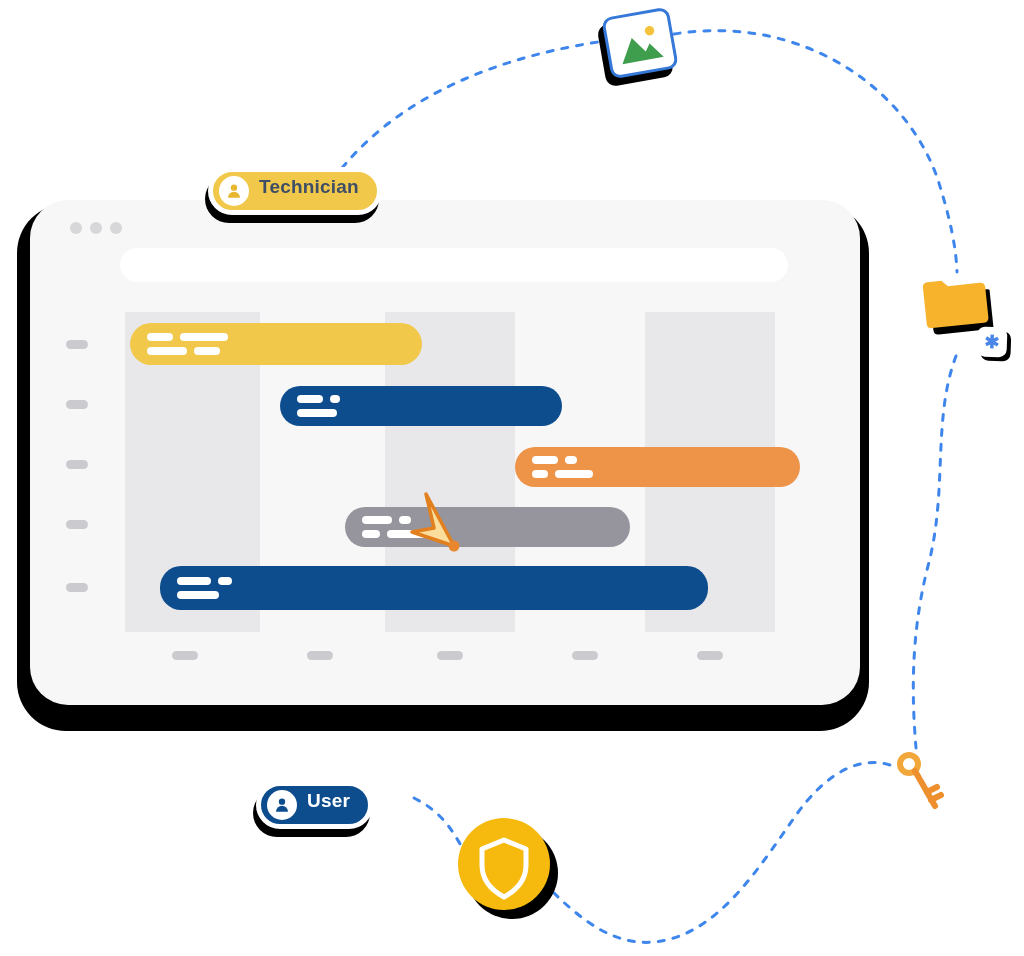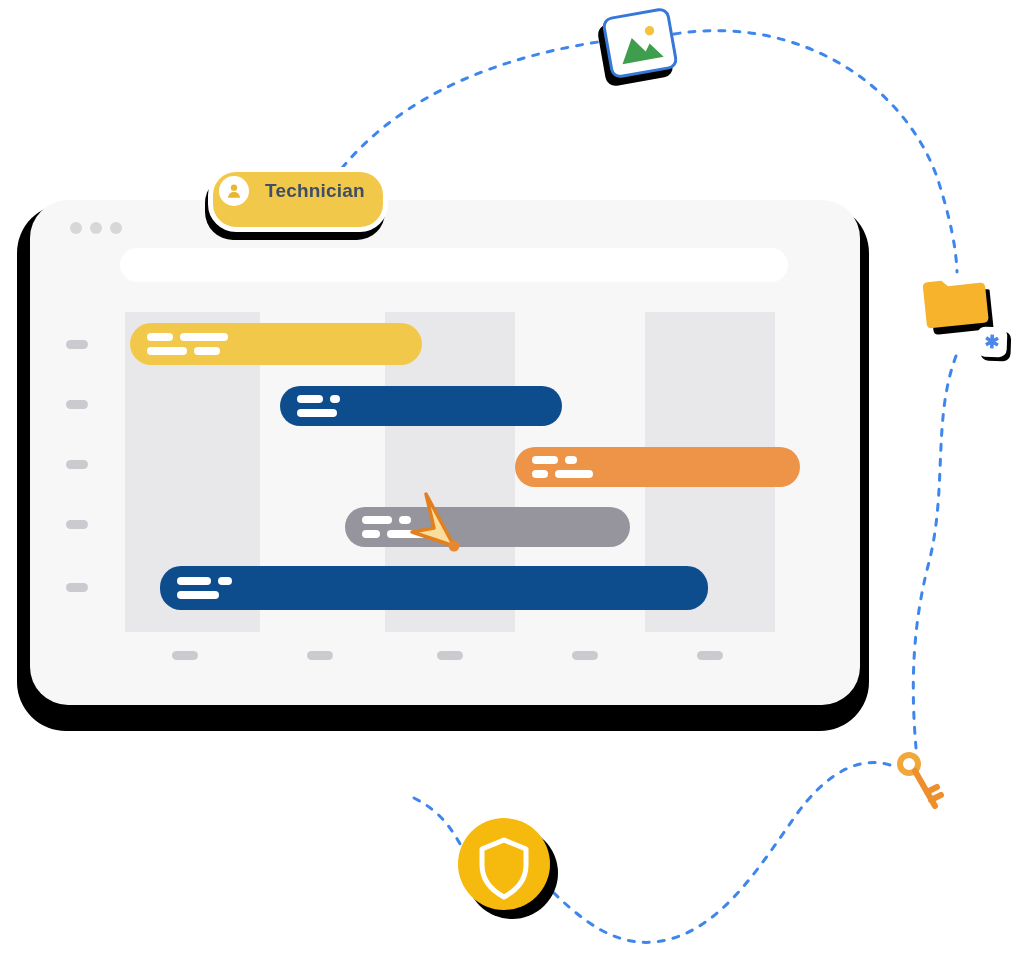--- a/index.html
+++ b/index.html
@@ -17,22 +17,22 @@
   .chart{position:absolute;left:0;top:0;width:100%;height:100%;}
   .chart-column{position:absolute;background:#E8E8EA;}
   .marker{position:absolute;background:#CBCBCF;border-radius:5px;}
   .bar{position:absolute;border-radius:21px;display:flex;flex-direction:column;justify-content:center;gap:6px;
        padding-left:17px;box-sizing:border-box;}
   .bar-row{display:flex;gap:7px;}
   .dash{height:8px;border-radius:4px;background:#fff;display:inline-block;flex:0 0 auto;}
   .cursor{position:absolute;left:378px;top:288px;}
 
   
-  .pill{position:absolute;display:flex;align-items:center;gap:16px;border:5px solid #fff;border-radius:28px;
-        padding:4px 18px 21px 6px;box-shadow:-3px 8px 0 0 #000;}
+  .pill{position:absolute;display:flex;gap:10px;border:5px solid #fff;border-radius:28px;
+        padding:4px 18px 4px 6px;box-shadow:-3px 8px 0 0 #000;}
   .pill-tech{left:208px;top:167px;background:#F2C84B;}
   .pill-user{left:256px;top:781px;background:#0D4D8E;}
   .pill-avatar{width:30px;height:30px;border-radius:50%;background:#fff;display:flex;align-items:center;justify-content:center;}
   .pill-label{font-size:19px;font-weight:bold;letter-spacing:.2px;}
   .pill-tech .pill-label{color:#3E4E66;}
   .pill-user .pill-label{color:#ffffff;}
 
   
   .photo-icon{position:absolute;left:606px;top:12px;width:62px;height:56px;background:#fff;border:3px solid #3578D8;
               border-radius:10px;transform:rotate(-10deg);box-shadow:-6px 7px 0 0 #000;
@@ -139,20 +139,29 @@
   <div class="pill pill-tech">
     <span class="pill-avatar">
       <svg width="20" height="20" viewBox="0 0 24 24" fill="#E9B62F">
         <circle cx="12" cy="8" r="3.8"></circle>
         <path d="M4.8 20a7.2 7.2 0 0 1 14.4 0z"></path>
       </svg>
     </span>
     <span class="pill-label">Technician</span>
   </div>
 
+  <div class="pill pill-user">
+    <span class="pill-avatar">
+      <svg width="20" height="20" viewBox="0 0 24 24" fill="#0D4D8E">
+        <circle cx="12" cy="8" r="3.8"></circle>
+        <path d="M4.8 20a7.2 7.2 0 0 1 14.4 0z"></path>
+      </svg>
+    </span>
+    <span class="pill-label">User</span>
+  </div>
 
   <div class="photo-icon">
     <svg width="46" height="40" viewBox="0 0 44 38">
       <circle cx="33" cy="9" r="4.5" fill="#F5C33B"></circle>
       <polygon points="2,36 15,13 26,28 31,21 42,36" fill="#3F9E4E"></polygon>
     </svg>
   </div>
 
   <div class="folder-wrap">
     <svg width="70" height="60" viewBox="0 0 70 60">

